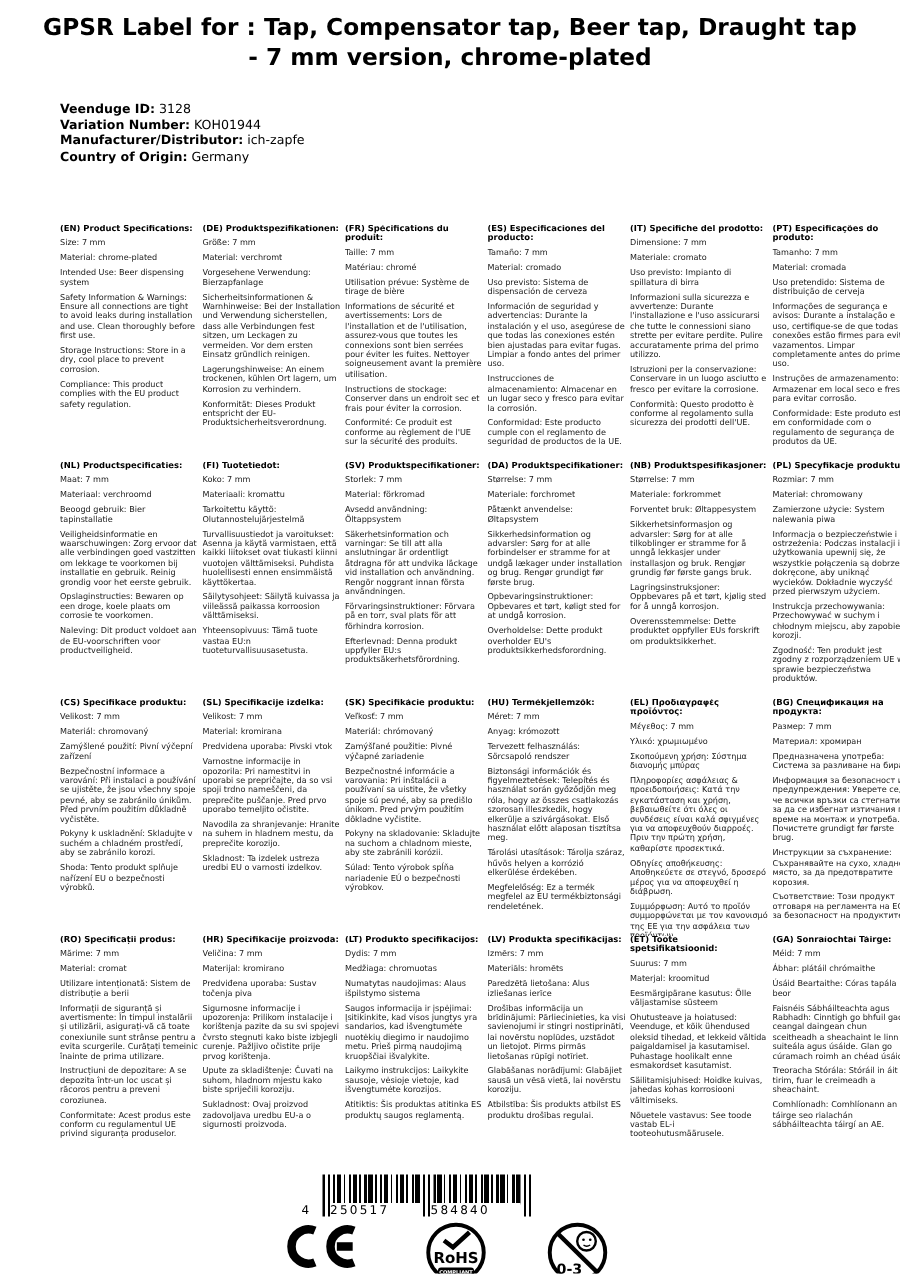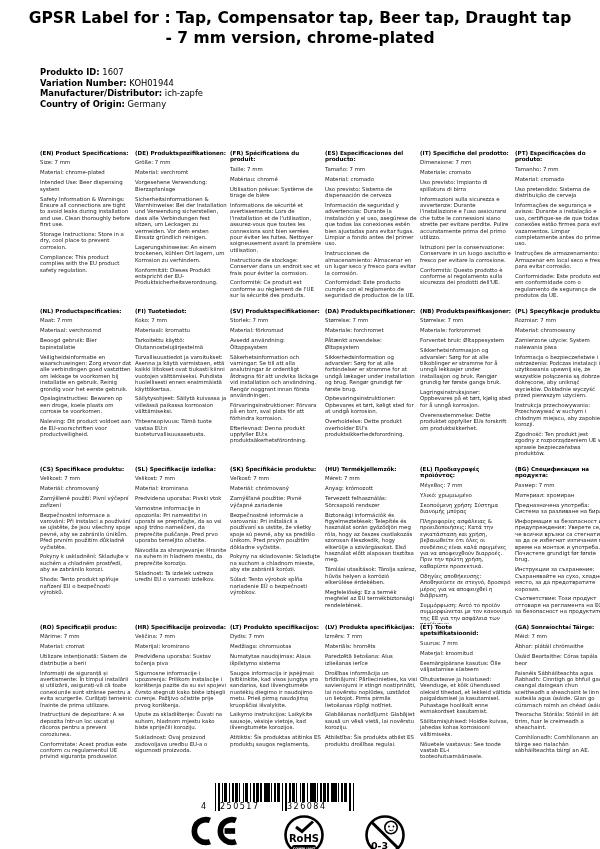--- a/index.html
+++ b/index.html
@@ -26,21 +26,21 @@
   .sym svg{display:block;}
 </style>
 </head>
 <body>
 
 <div class="page">
 
   <div class="title">GPSR Label for : Tap, Compensator tap, Beer tap, Draught tap - 7 mm version, chrome-plated</div>
 
   <div class="product-info" id="productInfo">
-      <div class="pi-row"><span class="pi-label">Produkto ID:</span><span class="pi-value"> 1607</span></div>
+      <div class="pi-row"><span class="pi-label">Veenduge ID:</span><span class="pi-value"> 3128</span></div>
       <div class="pi-row"><span class="pi-label">Variation Number:</span><span class="pi-value"> KOH01944</span></div>
       <div class="pi-row"><span class="pi-label">Manufacturer/Distributor:</span><span class="pi-value"> ich-zapfe</span></div>
       <div class="pi-row"><span class="pi-label">Country of Origin:</span><span class="pi-value"> Germany</span></div>
     </div>
 
   <div class="lang-grid" id="langGrid">
       <div class="block">
         <div class="block-header">(EN) Product Specifications:</div>
         <p>Size: 7 mm</p>
         <p>Material: chrome-plated</p>
@@ -259,21 +259,21 @@
     </div>
 
   <div class="barcode">
     <span class="bc-prefix">4</span>
     <div class="bc-guard" style="left:10px"></div>
     <div class="bc-region" style="left:17px;width:58px"></div>
     <div class="bc-guard" style="left:77px"></div>
     <div class="bc-region" style="left:84px;width:58px"></div>
     <div class="bc-guard" style="left:144px"></div>
     <span class="bc-digits" style="left:15px;width:60px">250517</span>
-    <span class="bc-digits" style="left:82px;width:60px">326084</span>
+    <span class="bc-digits" style="left:82px;width:60px">584840</span>
   </div>
 
   <div class="symbols">
 
     <div class="sym" style="left:188px">
       <svg width="52" height="34" viewBox="0 0 64 40">
         <path d="M 27,7 A 14,14 0 1 0 27,33" fill="none" stroke="#000" stroke-width="7"></path>
         <path d="M 59,7 A 14,14 0 1 0 59,33" fill="none" stroke="#000" stroke-width="7"></path>
         <path d="M 45,20 H 58" stroke="#000" stroke-width="7"></path>
       </svg>

